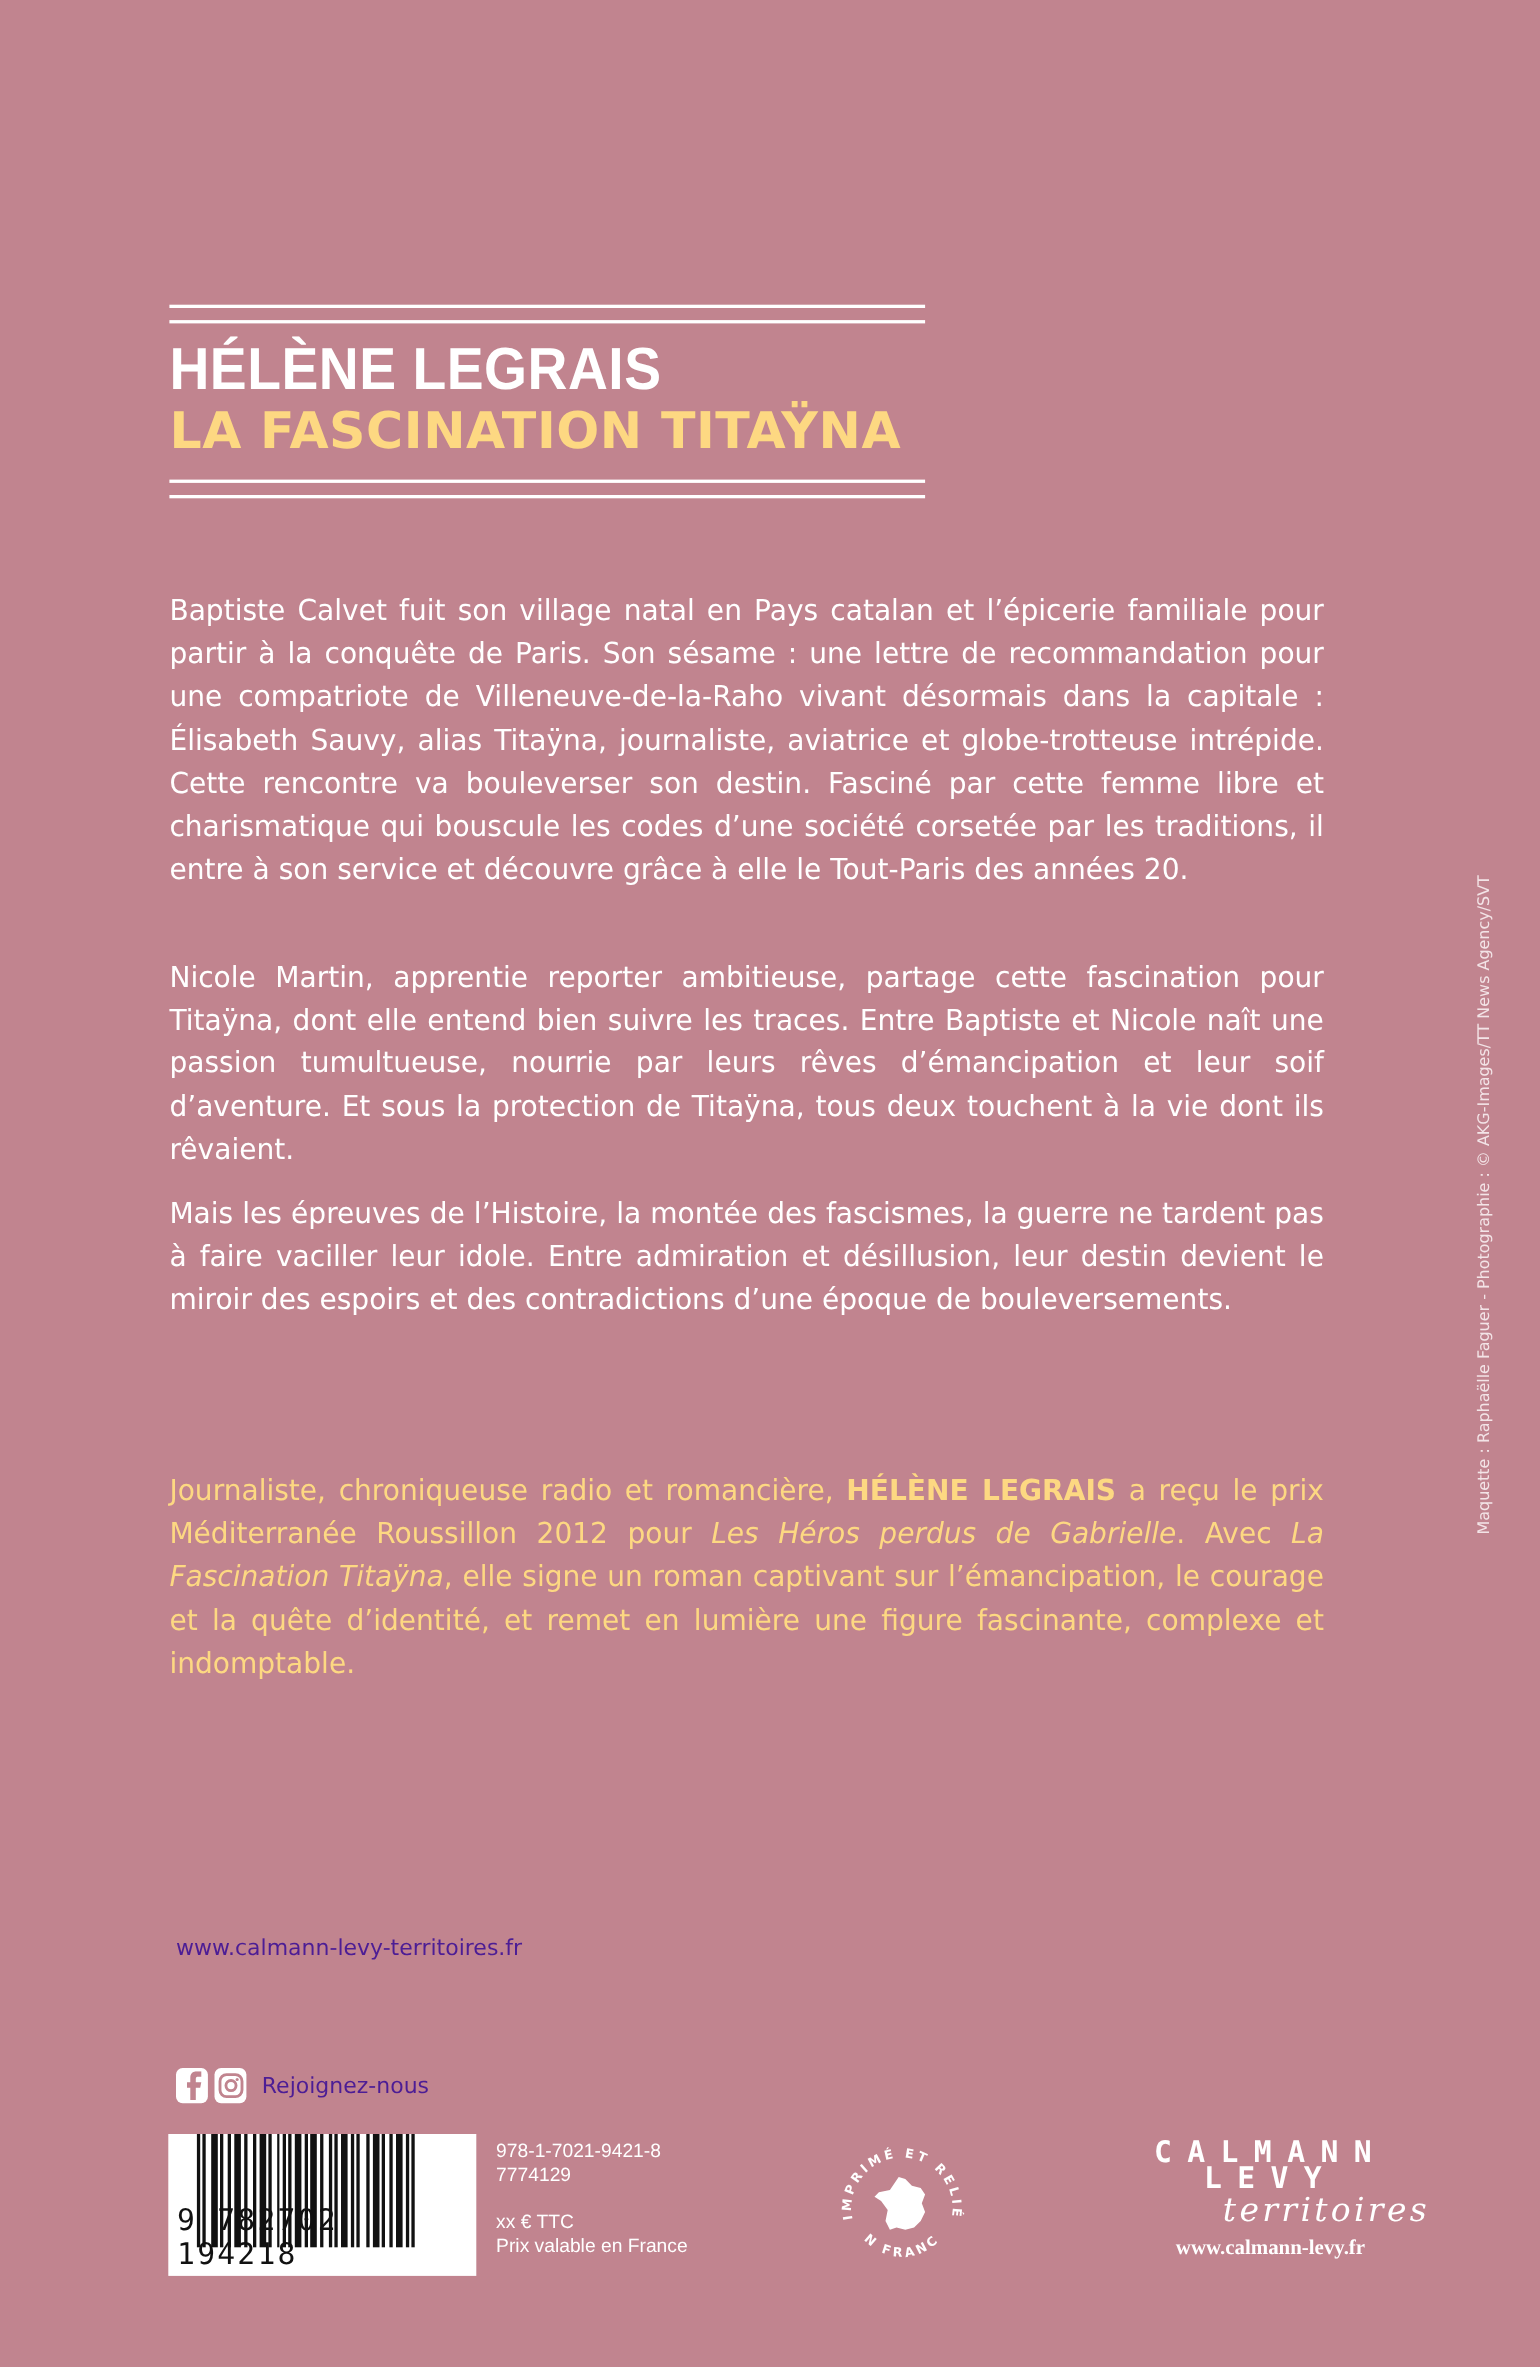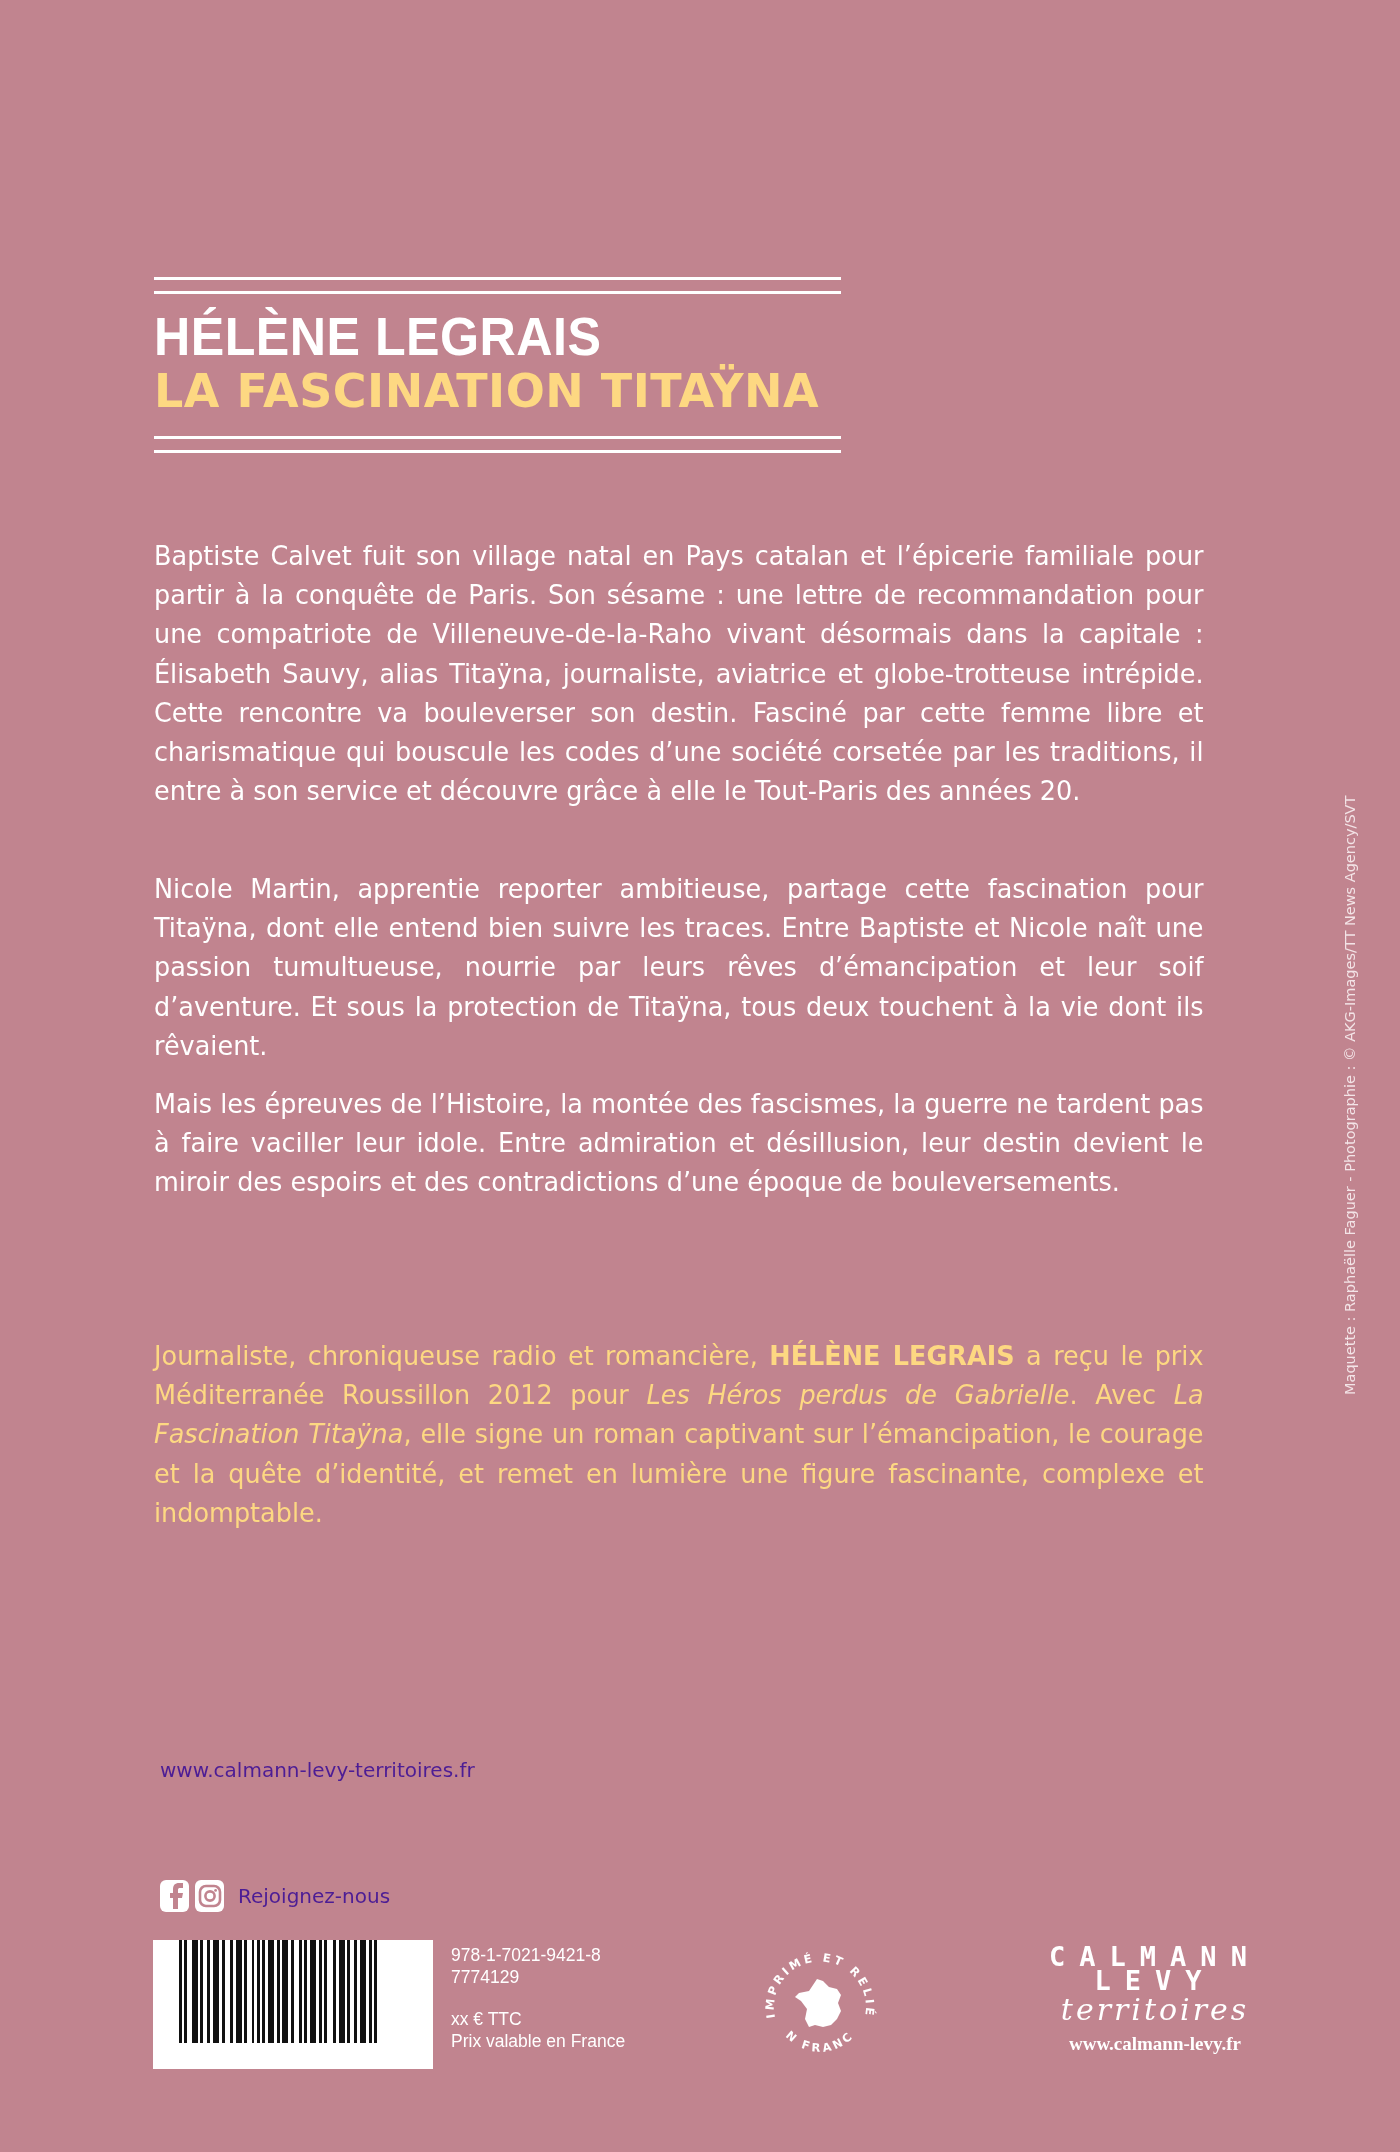--- a/index.html
+++ b/index.html
@@ -18,21 +18,21 @@
   .sicon { width:29px; height:32px; background:#fff; border-radius:6px; display:flex; align-items:center; justify-content:center; }
   .join { font-size:20px; margin-left:8px; color:#4c1d95; }
   .barcode { left:153px; top:1940px; width:280px; height:129px; background:#fff; }
   .bars { position:absolute; left:26px; top:0; width:224px; height:103px; display:flex; }
   .bars span { display:block; height:100%; }
   .bcnum { position:absolute; left:8px; bottom:4px; font-family:"DejaVu Sans Mono", monospace; font-size:27px; color:#111; letter-spacing:2px; }
   .isbn { left:451px; top:1944px; font-family:"Liberation Sans", sans-serif; font-size:17.5px; line-height:22px; color:#fff; }
   .stamp { left:757px; top:1945px; width:126px; height:126px; }
   .logo { left:1010px; top:1945px; width:290px; text-align:center; }
   .logo .cl { font-family:"DejaVu Sans Mono", monospace; font-size:27px; letter-spacing:14px; line-height:24px; color:#fff; font-weight:700; }
-  .logo .terr { font-family:"DejaVu Serif", serif; font-style:italic; font-size:30px; line-height:34px; letter-spacing:3px; color:#fff; border-top:0; position:relative; }
+  .logo .terr { font-family:"DejaVu Serif", serif; font-style:italic; font-size:30px; line-height:34px; letter-spacing:3px; color:#fff; border-top:0; position:relative;text-align:right; }
   .logo .url { font-family:Liberation Serif, serif; font-weight:700; font-size:19px; margin-top:6px; color:#fff; }
 </style>
 </head>
 <body>
 
 <div class="rule" style="top:277px;"></div>
 <div class="rule" style="top:291px;"></div>
 <div class="abs author">HÉLÈNE LEGRAIS</div>
 <div class="abs title">LA FASCINATION TITAŸNA</div>
 <div class="rule" style="top:436px;"></div>
@@ -118,20 +118,21 @@
       <span style="width:3px;background:#111;"></span>
       <span style="width:4px;"></span>
       <span style="width:3px;background:#111;"></span>
       <span style="width:3px;"></span>
       <span style="width:6px;background:#111;"></span>
       <span style="width:3px;"></span>
       <span style="width:3px;background:#111;"></span>
       <span style="width:2px;"></span>
       <span style="width:3px;background:#111;"></span>
   </div>
+  <div class="bcnum">9 782702 194218</div>
 </div>
 
 <div class="abs isbn">
   <div>978-1-7021-9421-8</div>
   <div>7774129</div>
   <div style="height:20px;"></div>
   <div>xx € TTC</div>
   <div>Prix valable en France</div>
 </div>
 

